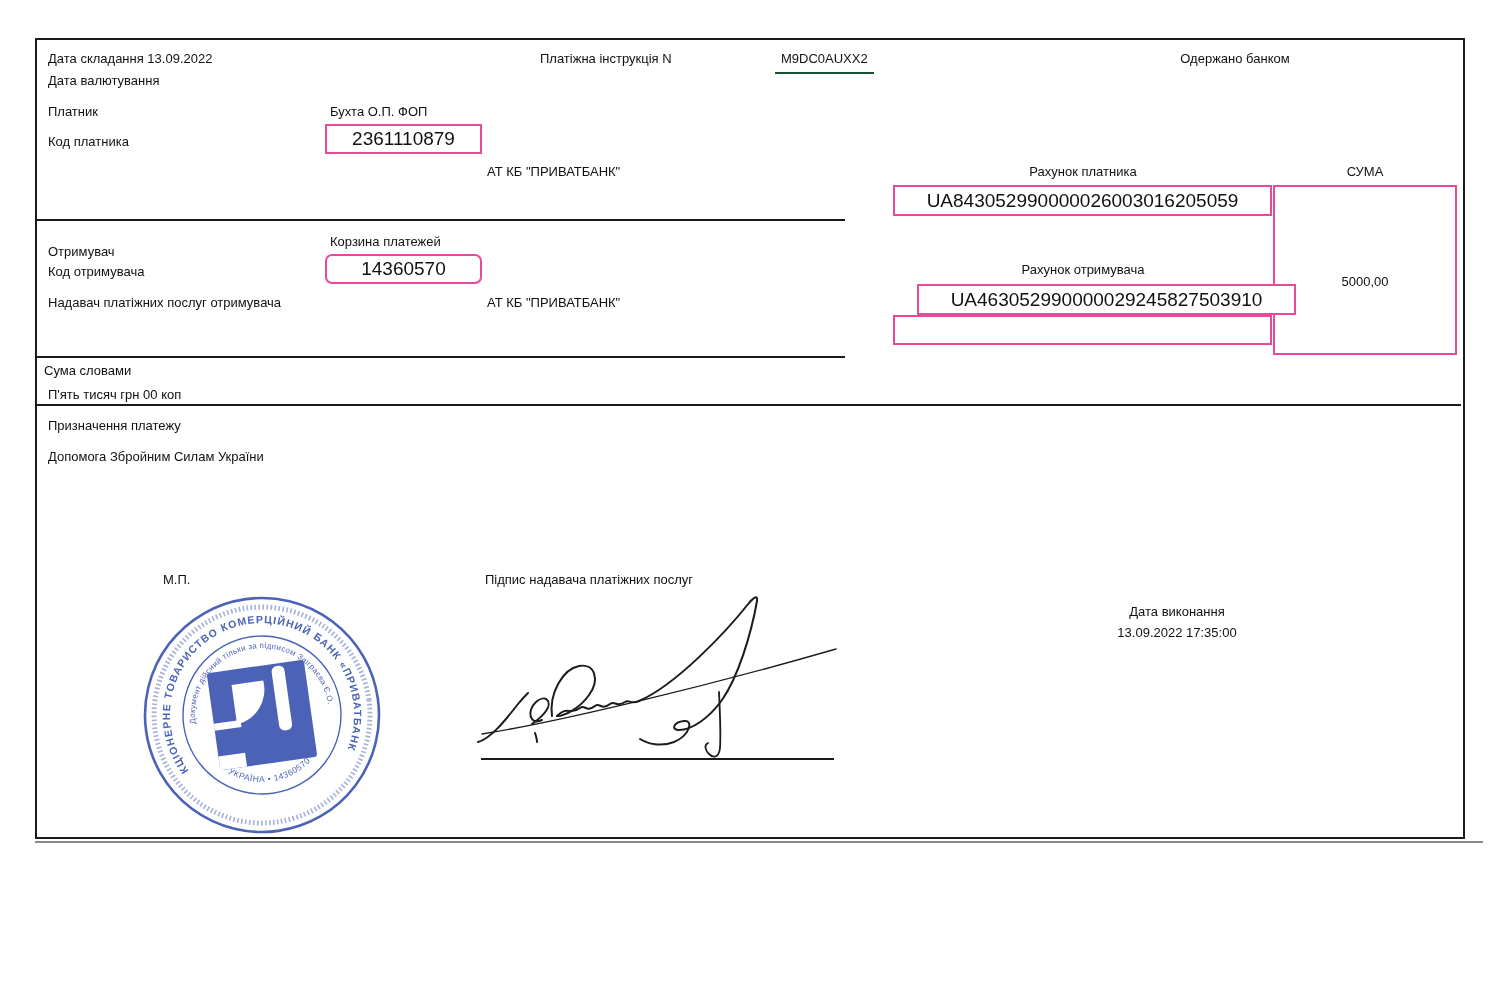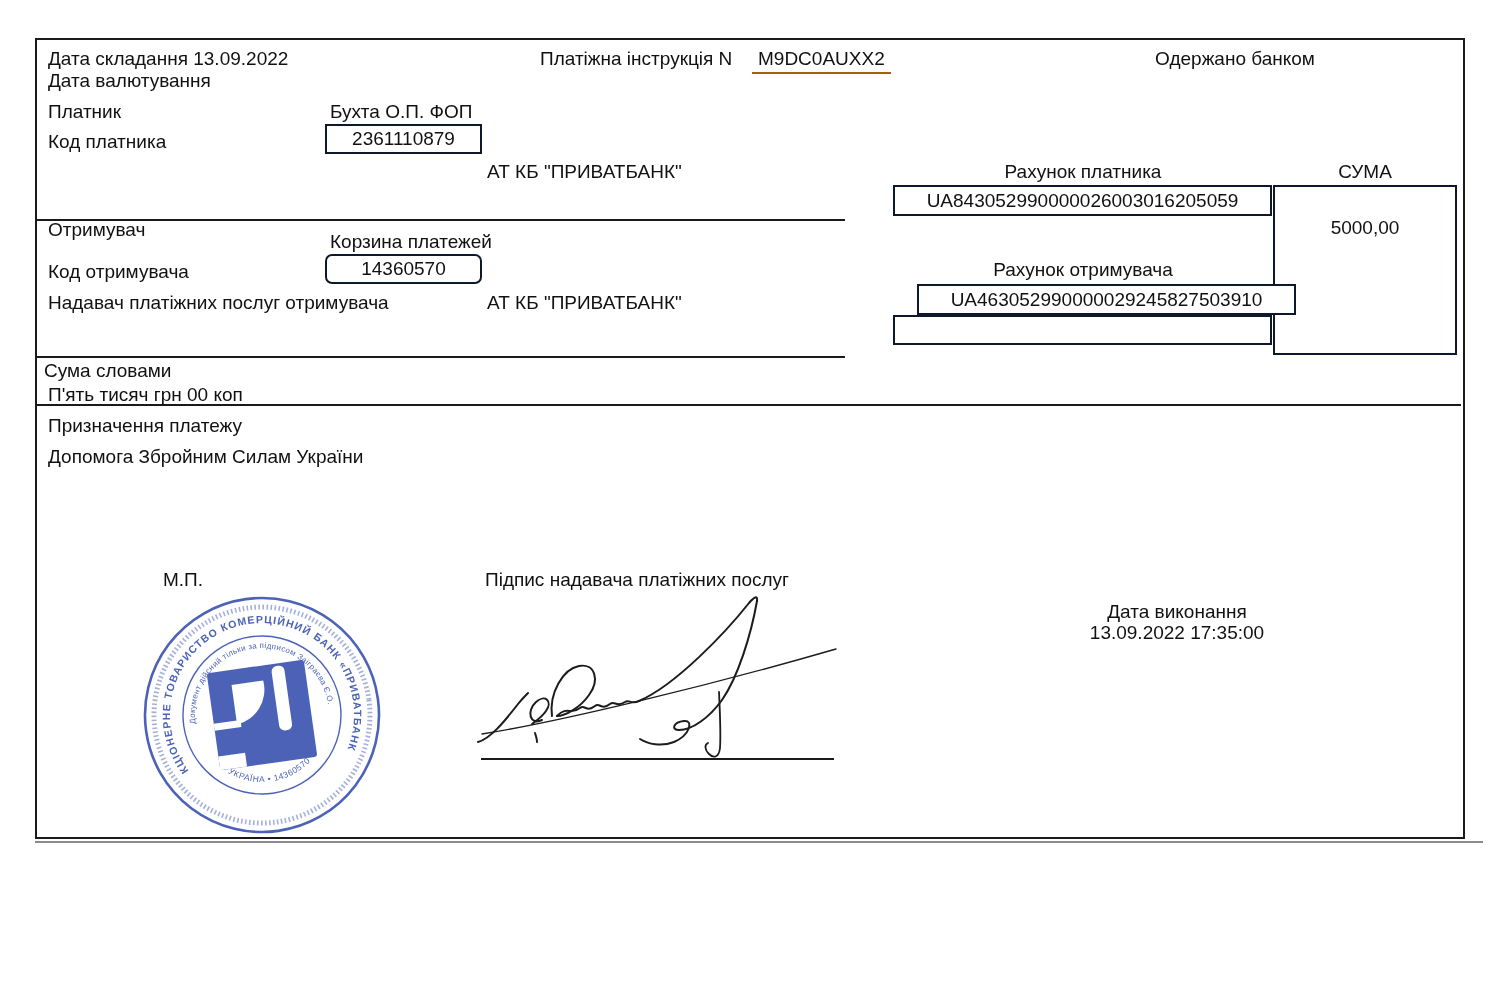--- a/index.html
+++ b/index.html
@@ -1,27 +1,27 @@
 <!DOCTYPE html>
 <html><head>
 <meta charset="utf-8">
 <style>
   html,body{margin:0;padding:0;background:#fff;}
   .page{
     position:relative;width:1500px;height:1000px;background:#ffffff;
     font-family:"Liberation Sans","DejaVu Sans",sans-serif;color:#111;overflow:hidden;
   }
   .abs{position:absolute;white-space:nowrap;}
-  .t{font-size:19px;line-height:22px;}
+  .t{font-size:13px;line-height:22px;}
   .b{font-weight:normal;}
   .ctr{text-align:center;}
   .doc-border{position:absolute;left:35px;top:38px;width:1426px;height:797px;border:2px solid #1a1a1a;}
-  .box{position:absolute;border:2px solid #0f172a;display:flex;align-items:center;justify-content:center;font-size:19px;background:#fff;}
+  .box{position:absolute;border:2px solid #ec4899;display:flex;align-items:center;justify-content:center;font-size:19px;background:#fff;}
   .hline{position:absolute;border-top:2px solid #1a1a1a;height:0;}
-  .underline-val{border-bottom:2px solid #a16207;padding:0 6px 2px 6px;}
+  .underline-val{border-bottom:2px solid #14532d;padding:0 6px 2px 6px;margin-left:23px;}
   .shadow-line{position:absolute;border-top:2px solid #8a8a8a;height:0;}
   svg text{font-family:"Liberation Sans","DejaVu Sans",sans-serif;}
 </style>
 </head>
 <body>
 
 <div class="page">
   <div class="doc-border"></div>
   <div class="shadow-line" style="left:35px;top:841px;width:1448px;"></div>
 
@@ -39,26 +39,26 @@
   <div class="abs t b" style="left:48px;top:131px;">Код платника</div>
   <div class="box" style="left:325px;top:124px;width:153px;height:26px;">2361110879</div>
 
   <div class="abs t" style="left:487px;top:161px;">АТ КБ "ПРИВАТБАНК"</div>
 
   <div class="abs t b ctr" style="left:893px;top:161px;width:380px;">Рахунок платника</div>
   <div class="abs t b ctr" style="left:1273px;top:161px;width:184px;">СУМА</div>
 
   <div class="box" style="left:893px;top:185px;width:375px;height:27px;">UA843052990000026003016205059</div>
   <div class="box" style="left:1273px;top:185px;width:180px;height:166px;align-items:flex-start;justify-content:center;">
-    <span class="t" style="margin-top:30px;">5000,00</span>
+    <span class="t" style="margin-top:84px;">5000,00</span>
   </div>
 
   <div class="hline" style="left:37px;top:219px;width:808px;"></div>
 
-  <div class="abs t b" style="left:48px;top:219px;">Отримувач</div>
+  <div class="abs t b" style="left:48px;top:241px;">Отримувач</div>
   <div class="abs t" style="left:330px;top:231px;">Корзина платежей</div>
 
   <div class="abs t b" style="left:48px;top:261px;">Код отримувача</div>
   <div class="box" style="left:325px;top:254px;width:153px;height:26px;border-radius:7px;">14360570</div>
 
   <div class="abs t b" style="left:48px;top:292px;">Надавач платіжних послуг отримувача</div>
 
   <div class="abs t b ctr" style="left:893px;top:259px;width:380px;">Рахунок отримувача</div>
   <div class="abs t" style="left:487px;top:292px;">АТ КБ "ПРИВАТБАНК"</div>
 

